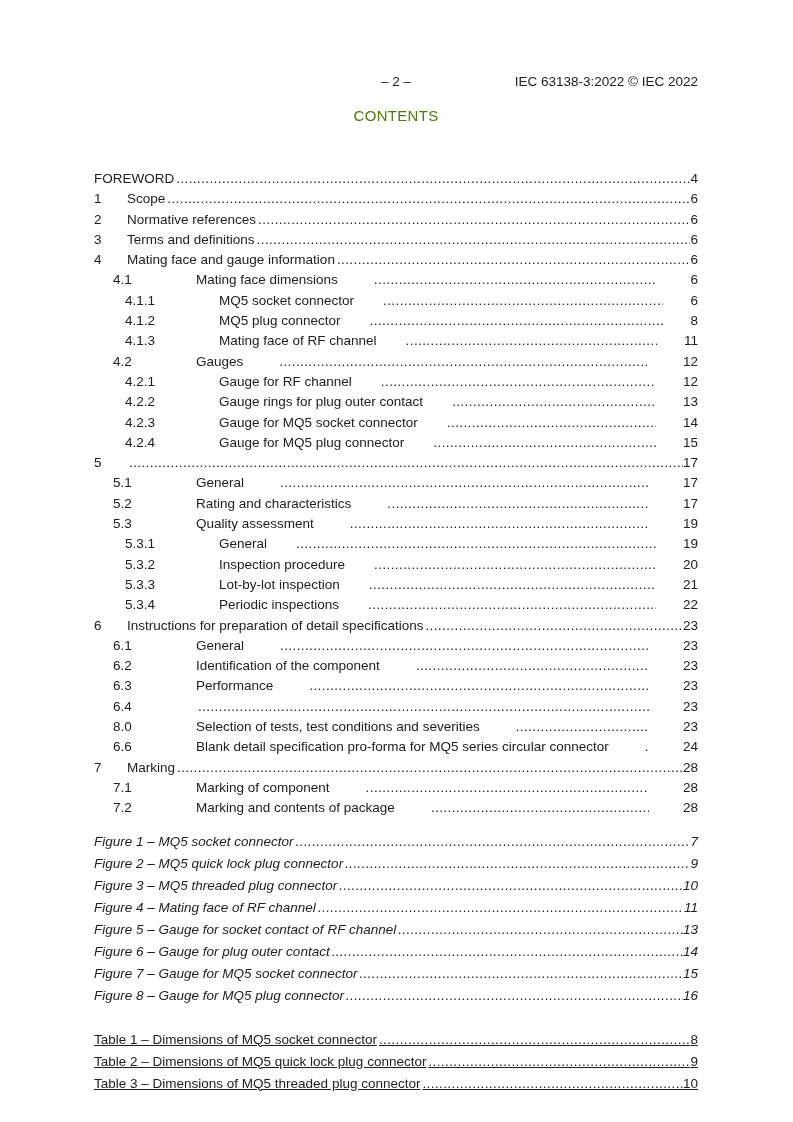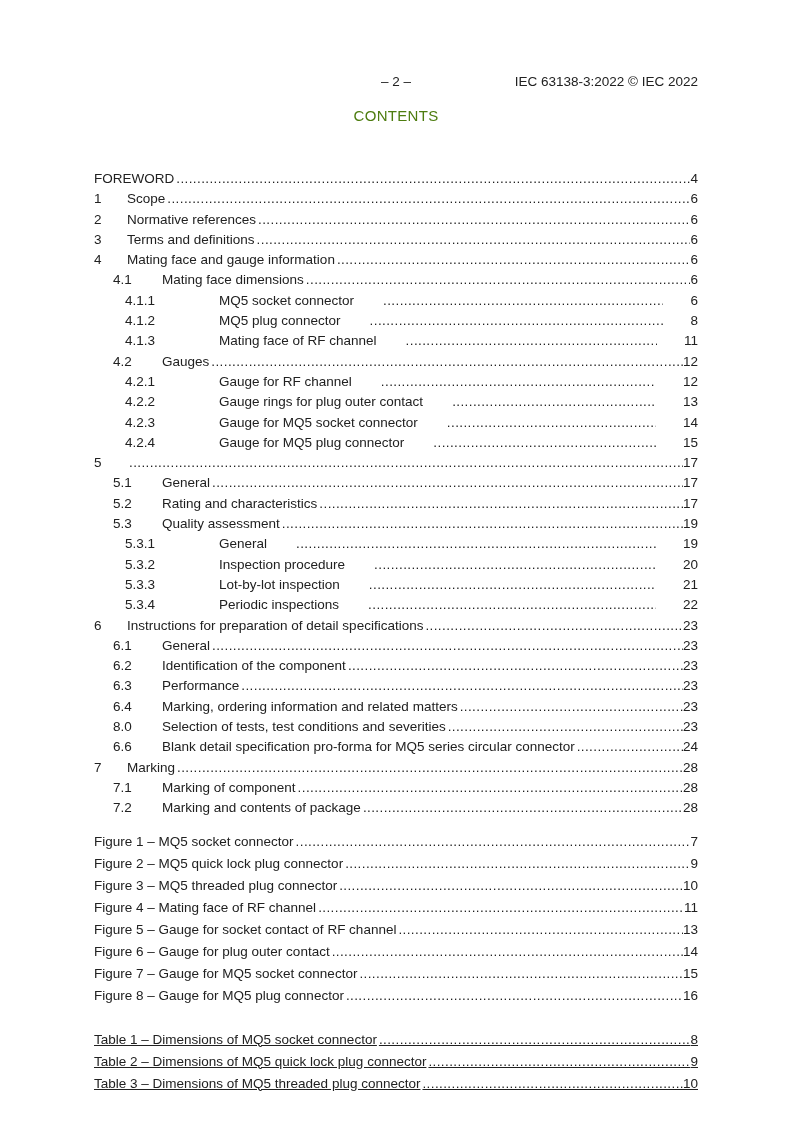--- a/index.html
+++ b/index.html
@@ -59,34 +59,34 @@
   .row {
     display: flex;
     align-items: baseline;
     height: 20.3px;
     line-height: 20.3px;
     white-space: nowrap;
   }
   .row.wide { height: 22px; line-height: 22px; }
   .num { flex: none; }
   .lvl0 .num { width: 33px; }
-  .lvl1 { margin-left: 19px; }
+  .lvl1 { margin-left: 19px; gap: 34px; }
   .lvl1 .num { width: 49px; }
   .lvl2 { margin-left: 31px; gap: 27px; }
   .lvl2 .num { width: 67px; }
   .label { flex: none; }
   .dots {
     flex: 1 1 auto;
     min-width: 0;
     overflow: hidden;
     padding-left: 2px;
     letter-spacing: 0.4px;
   }
   .pageno { flex: none; }
-  .figures-list { margin-top: 12px; }
+  .figures-list { margin-top: 12px; font-style: italic; }
   .tables-list { margin-top: 22px; text-decoration: underline; }
 </style>
 </head>
 <body>
 
 <div class="page">
   <div class="content">
 
     <div class="running-header">
       <span class="center">– 2 –</span>
@@ -247,21 +247,20 @@
             <span class="pageno">23</span>
           </div>
           <div class="row lvl1">
             <span class="num">6.3</span>
             <span class="label">Performance</span>
             <span class="dots">............................................................................................................................................................................................................................................................................................................</span>
             <span class="pageno">23</span>
           </div>
           <div class="row lvl1">
             <span class="num">6.4</span>
-            <span class="label">Marking, ordering information and related matters</span>
             <span class="dots">............................................................................................................................................................................................................................................................................................................</span>
             <span class="pageno">23</span>
           </div>
           <div class="row lvl1">
             <span class="num">8.0</span>
             <span class="label">Selection of tests, test conditions and severities</span>
             <span class="dots">............................................................................................................................................................................................................................................................................................................</span>
             <span class="pageno">23</span>
           </div>
           <div class="row lvl1">

